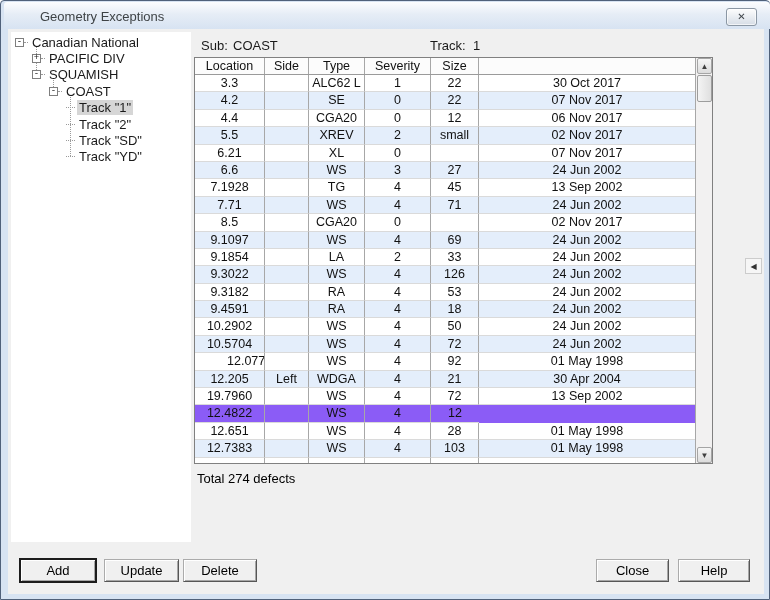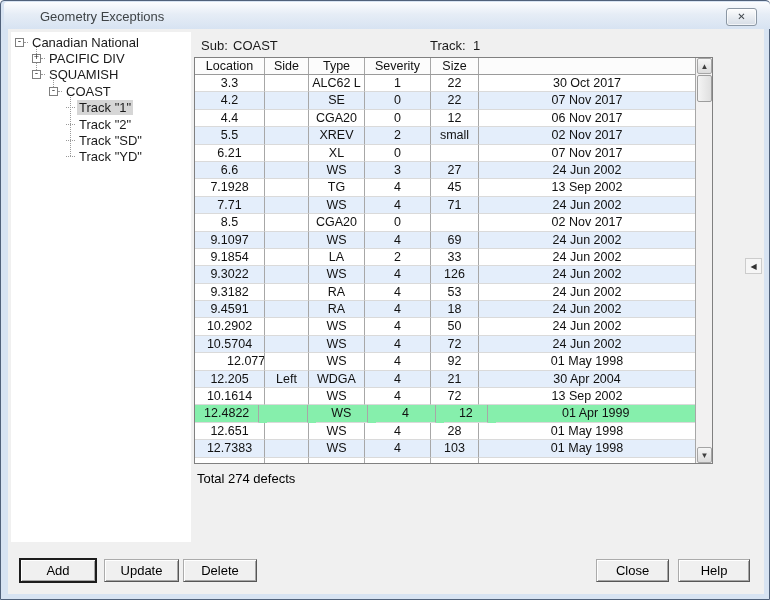--- a/index.html
+++ b/index.html
@@ -275,34 +275,33 @@
         </div>
         <div class="g-row alt" style="background: rgb(228, 238, 251);">
           <span class="g-cell" style="width: 70px;">12.205</span>
           <span class="g-cell" style="width: 44px;">Left</span>
           <span class="g-cell" style="width: 56px;">WDGA</span>
           <span class="g-cell" style="width: 66px;">4</span>
           <span class="g-cell" style="width: 48px; text-align: center;">21</span>
           <span class="g-cell" style="width: 216px;">30 Apr 2004</span>
         </div>
         <div class="g-row">
-          <span class="g-cell" style="width: 70px;">10.1614</span>
+          <span class="g-cell" style="width: 70px;">19.7960</span>
           <span class="g-cell" style="width: 44px;"></span>
           <span class="g-cell" style="width: 56px;">WS</span>
           <span class="g-cell" style="width: 66px;">4</span>
           <span class="g-cell" style="width: 48px;">72</span>
           <span class="g-cell" style="width: 216px;">13 Sep 2002</span>
         </div>
-        <div class="g-row alt" style="background: #86efac; gap: 8px;">
+        <div class="g-row alt" style="background: #8b5cf6;">
           <span class="g-cell" style="width: 70px;">12.4822</span>
           <span class="g-cell" style="width: 44px;"></span>
           <span class="g-cell" style="width: 56px;">WS</span>
           <span class="g-cell" style="width: 66px;">4</span>
           <span class="g-cell" style="width: 48px;">12</span>
-          <span class="g-cell" style="width: 216px;">01 Apr 1999</span>
         </div>
         <div class="g-row">
           <span class="g-cell" style="width: 70px;">12.651</span>
           <span class="g-cell" style="width: 44px;"></span>
           <span class="g-cell" style="width: 56px;">WS</span>
           <span class="g-cell" style="width: 66px;">4</span>
           <span class="g-cell" style="width: 48px;">28</span>
           <span class="g-cell" style="width: 216px;">01 May 1998</span>
         </div>
         <div class="g-row alt" style="background: rgb(228, 238, 251);">

